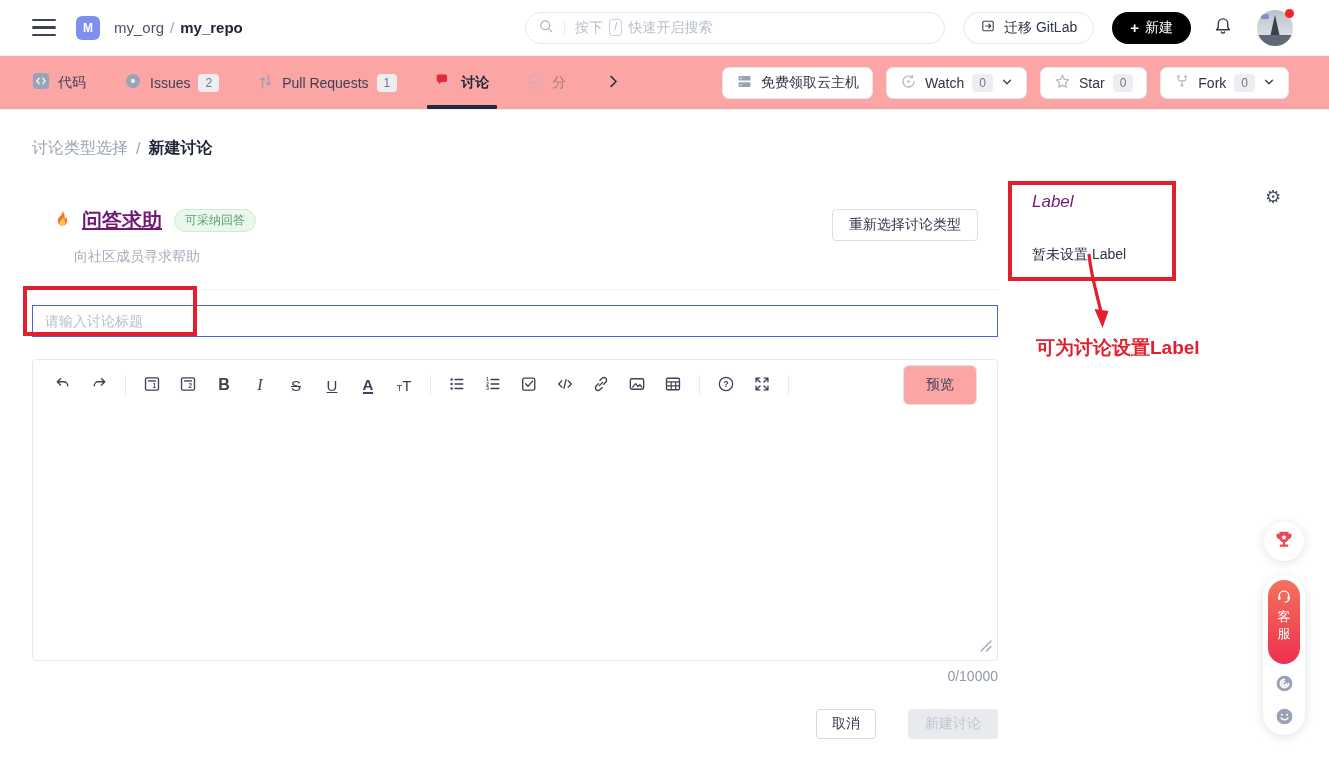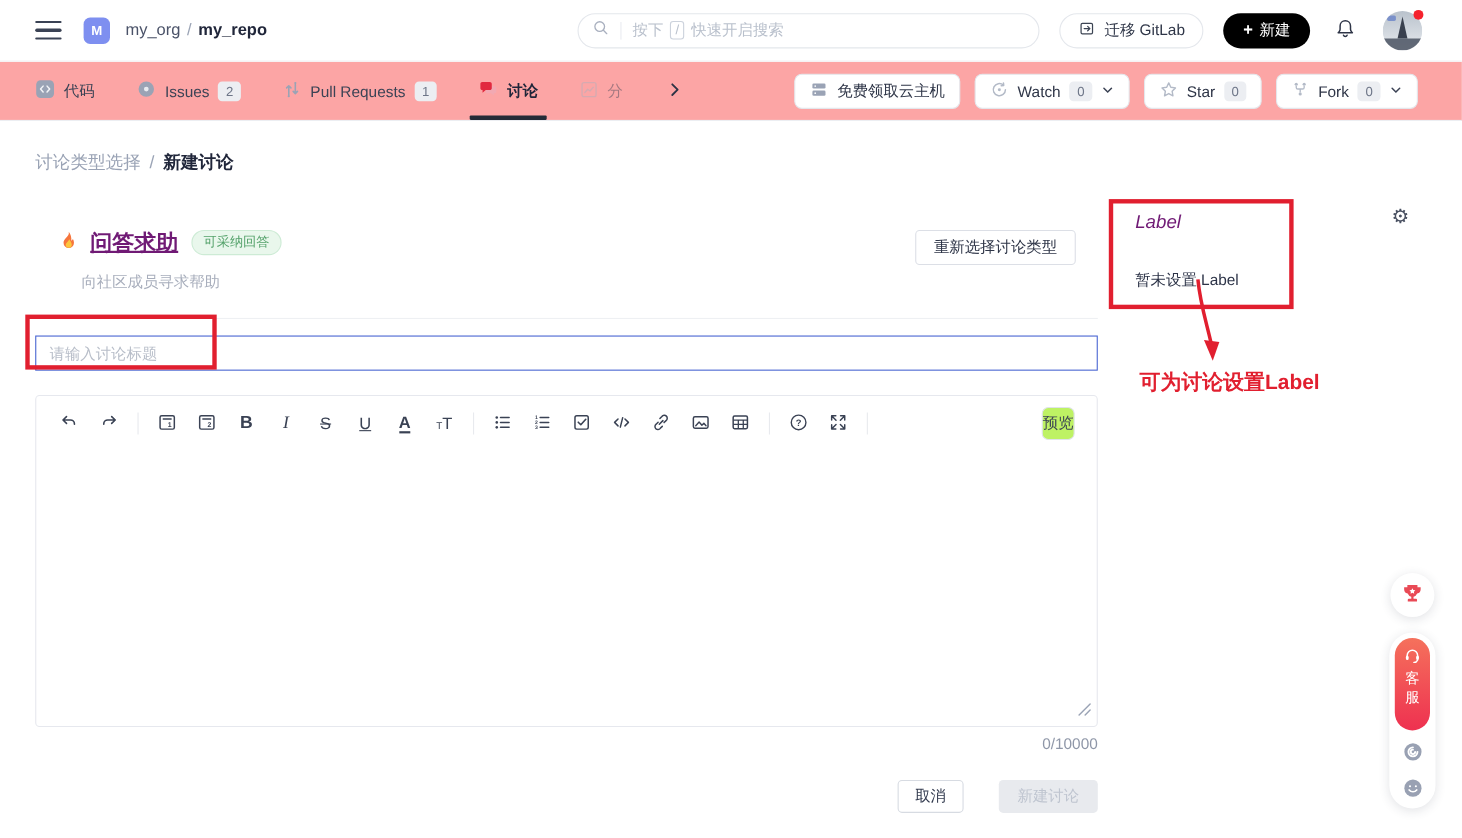--- a/index.html
+++ b/index.html
@@ -77,21 +77,21 @@
   .tbtn{width:30px;height:28px;display:inline-flex;align-items:center;justify-content:center;background:none;border:none;
     color:#3a4254;border-radius:4px;margin:0 3px;}
   .tdiv{width:1px;height:20px;background:#e8eaee;margin:0 8px;}
   .tb-b{font-weight:800;font-size:16px;}
   .tb-i{font-family:"Liberation Serif","DejaVu Serif",serif;font-style:italic;font-size:16px;}
   .tb-s{text-decoration:line-through;font-size:15px;}
   .tb-u{text-decoration:underline;font-size:15px;}
   .tb-a{font-size:15px;font-weight:700;border-bottom:2.5px solid #3a4254;line-height:15px;}
   .tb-t .small-t{font-size:9px;}
   .tb-t .big-t{font-size:15px;}
-  .preview-btn{margin-left:auto;height:30px;padding:0 0;border:1px solid #e0e4ea;border-radius:6px;background:#bef264;font-size:14px;color:#3c4453;}
+  .preview-btn{margin-left:auto;height:40px;padding:0 22px;border:1px solid #e0e4ea;border-radius:6px;background:#fca5a5;font-size:14px;color:#3c4453;}
   .editor-content{position:absolute;top:50px;left:0;right:0;bottom:0;cursor:text;}
   .resize-handle{position:absolute;right:5px;bottom:4px;cursor:nwse-resize;}
   .counter{text-align:right;margin-top:7px;color:#8f97a8;font-size:14px;}
   .form-actions{display:flex;justify-content:flex-end;gap:32px;margin-top:25px;}
   .cancel-btn{height:30px;padding:0 15px;background:#fff;border:1px solid #d7dbe2;border-radius:4px;font-size:14px;color:#333b4f;}
   .submit-btn{height:30px;padding:0 17px;background:#e8eaee;border:none;border-radius:4px;font-size:14px;color:#bfc5d0;cursor:not-allowed;}
 
   
   .sidebar{position:absolute;left:1008px;top:181px;width:290px;}
   .label-box{width:168px;border:4px solid var(--annotation_red,#e11f2f);padding:7px 10px 13px 20px;cursor:pointer;}

